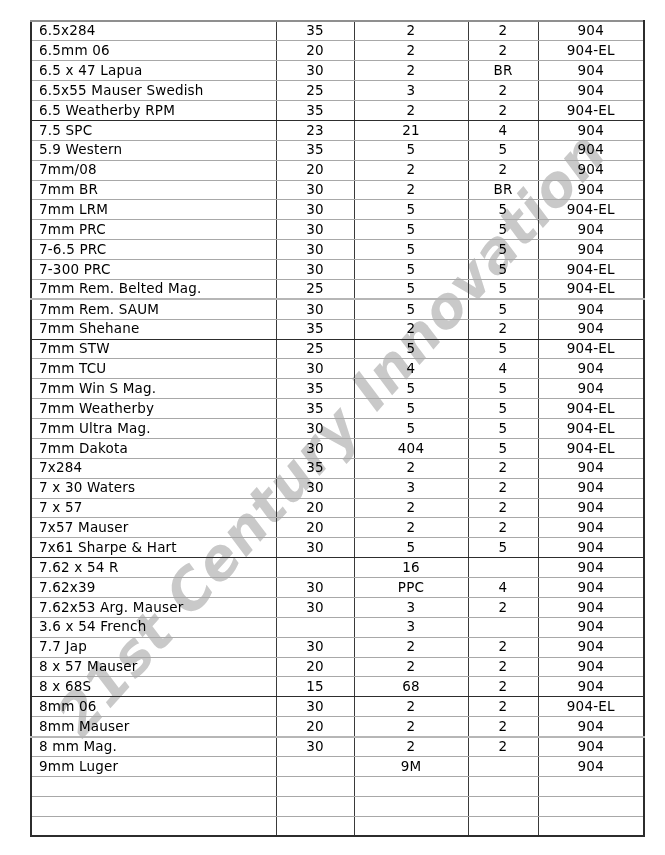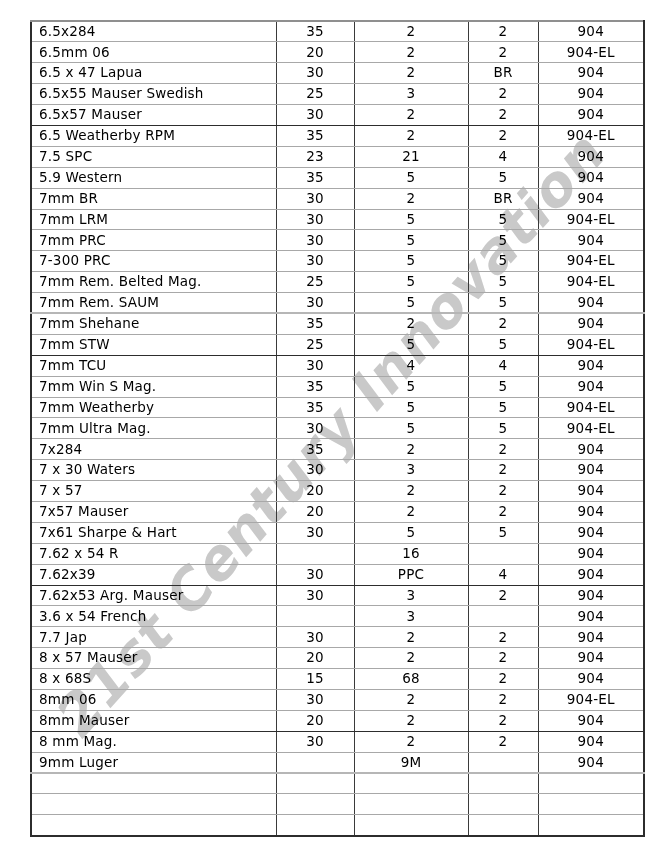--- a/index.html
+++ b/index.html
@@ -132,27 +132,20 @@
           <td class="c4">904</td>
         </tr>
         <tr>
           <td class="c0">6.5x55 Mauser Swedish</td>
           <td class="c1">25</td>
           <td class="c2">3</td>
           <td class="c3">2</td>
           <td class="c4">904</td>
         </tr>
         <tr>
-          <td class="c0">6.5x57 Mauser</td>
-          <td class="c1">30</td>
-          <td class="c2">2</td>
-          <td class="c3">2</td>
-          <td class="c4">904</td>
-        </tr>
-        <tr>
           <td class="c0">6.5 Weatherby RPM</td>
           <td class="c1">35</td>
           <td class="c2">2</td>
           <td class="c3">2</td>
           <td class="c4">904-EL</td>
         </tr>
         <tr>
           <td class="c0">7.5 SPC</td>
           <td class="c1">23</td>
           <td class="c2">21</td>
@@ -160,35 +153,49 @@
           <td class="c4">904</td>
         </tr>
         <tr>
           <td class="c0">5.9 Western</td>
           <td class="c1">35</td>
           <td class="c2">5</td>
           <td class="c3">5</td>
           <td class="c4">904</td>
         </tr>
         <tr>
+          <td class="c0">7mm/08</td>
+          <td class="c1">20</td>
+          <td class="c2">2</td>
+          <td class="c3">2</td>
+          <td class="c4">904</td>
+        </tr>
+        <tr>
           <td class="c0">7mm BR</td>
           <td class="c1">30</td>
           <td class="c2">2</td>
           <td class="c3">BR</td>
           <td class="c4">904</td>
         </tr>
         <tr>
           <td class="c0">7mm LRM</td>
           <td class="c1">30</td>
           <td class="c2">5</td>
           <td class="c3">5</td>
           <td class="c4">904-EL</td>
         </tr>
         <tr>
           <td class="c0">7mm PRC</td>
+          <td class="c1">30</td>
+          <td class="c2">5</td>
+          <td class="c3">5</td>
+          <td class="c4">904</td>
+        </tr>
+        <tr>
+          <td class="c0">7-6.5 PRC</td>
           <td class="c1">30</td>
           <td class="c2">5</td>
           <td class="c3">5</td>
           <td class="c4">904</td>
         </tr>
         <tr>
           <td class="c0">7-300 PRC</td>
           <td class="c1">30</td>
           <td class="c2">5</td>
           <td class="c3">5</td>
@@ -240,20 +247,27 @@
           <td class="c0">7mm Weatherby</td>
           <td class="c1">35</td>
           <td class="c2">5</td>
           <td class="c3">5</td>
           <td class="c4">904-EL</td>
         </tr>
         <tr>
           <td class="c0">7mm Ultra Mag.</td>
           <td class="c1">30</td>
           <td class="c2">5</td>
+          <td class="c3">5</td>
+          <td class="c4">904-EL</td>
+        </tr>
+        <tr>
+          <td class="c0">7mm Dakota</td>
+          <td class="c1">30</td>
+          <td class="c2">404</td>
           <td class="c3">5</td>
           <td class="c4">904-EL</td>
         </tr>
         <tr>
           <td class="c0">7x284</td>
           <td class="c1">35</td>
           <td class="c2">2</td>
           <td class="c3">2</td>
           <td class="c4">904</td>
         </tr>

